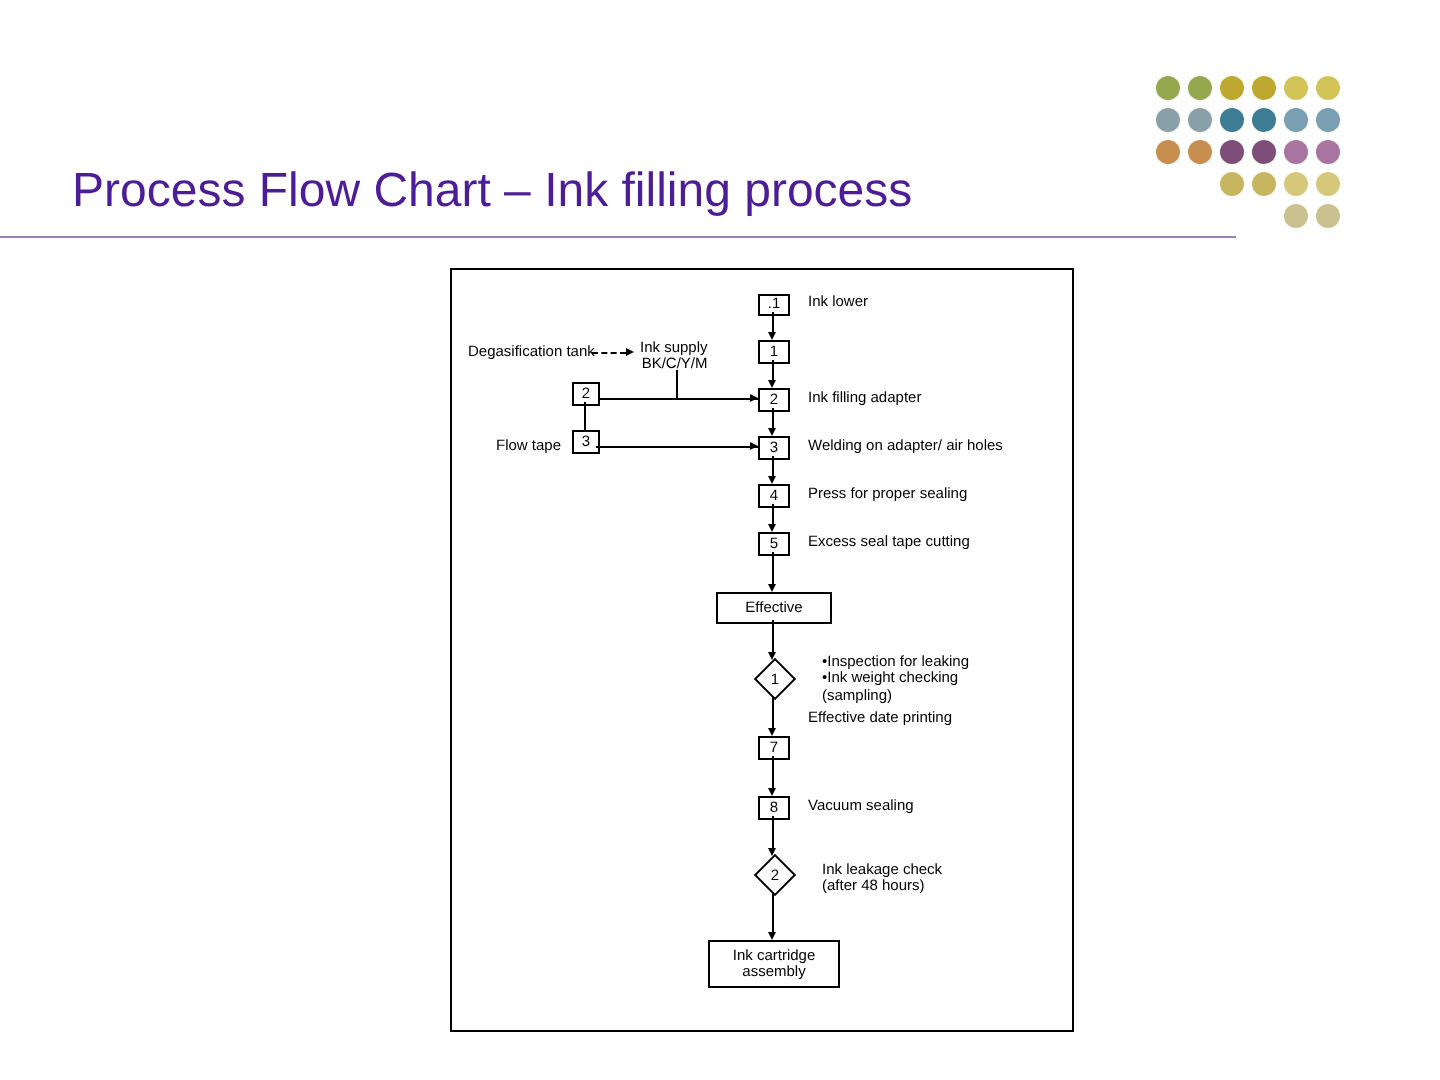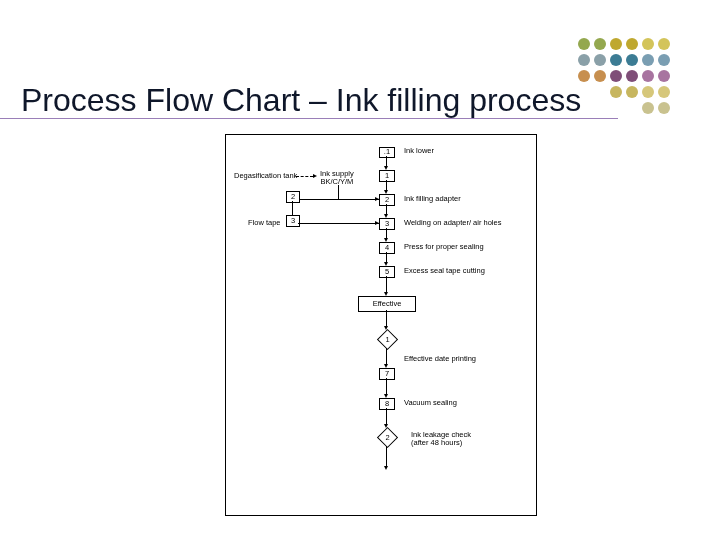--- a/index.html
+++ b/index.html
@@ -12,23 +12,23 @@
     overflow: hidden;
   }
   .slide {
     position: relative;
     width: 720px;
     height: 540px;
   }
   .title {
     position: absolute;
     top: 82px;
-    left: 21px;
-    font-size: 32px;
-    color: #0f172a;
+    left: 36px;
+    font-size: 24px;
+    color: #4c1d95;
     font-weight: 400;
   }
   .title-rule {
     position: absolute;
     top: 118px;
     left: 0;
     width: 618px;
     height: 0;
     border-bottom: 1px solid #9a7fb8;
   }
@@ -208,20 +208,23 @@
     <div class="rect flow" style="top:161px;left:132px;width:56px;height:14px">
         <span>Effective</span>
       </div>
 
     <div class="vline" style="top:175px;left:160px;height:18px"></div>
     <div class="arrow-d" style="top:191px;left:157.5px"></div>
 
     <div class="diamond" style="top:197px;left:154px;width:13px;height:13px">
         <span class="dlbl">1</span>
       </div>
+    <div class="lbl" style="top:192px;left:185px;white-space:pre">•Inspection for leaking
+•Ink weight checking
+(sampling)</div>
 
     <div class="vline" style="top:213px;left:160px;height:18px"></div>
     <div class="arrow-d" style="top:229px;left:157.5px"></div>
 
     <div class="rect flow" style="top:233px;left:153px;width:14px;height:10px">
         <span>7</span>
       </div>
     <div class="lbl" style="top:220px;left:178px">Effective date printing</div>
 
     <div class="vline" style="top:243px;left:160px;height:18px"></div>
@@ -237,27 +240,29 @@
 
     <div class="diamond" style="top:295px;left:154px;width:13px;height:13px">
         <span class="dlbl">2</span>
       </div>
     <div class="lbl" style="top:296px;left:185px;white-space:pre">Ink leakage check
 (after 48 hours)</div>
 
     <div class="vline" style="top:311px;left:160px;height:22px"></div>
     <div class="arrow-d" style="top:331px;left:157.5px"></div>
 
+    <div class="rect flow" style="top:335px;left:128px;width:64px;height:22px;white-space:pre"><span>Ink cartridge
+assembly</span></div>
 
     <div class="lbl" style="top:37px;left:8px">Degasification tank</div>
 
     <div class="dash-h" style="top:41px;left:70px;width:17px"></div>
     <div class="arrow-r" style="top:38.5px;left:87px"></div>
 
-    <div class="lbl" style="top:35px;left:94px;white-space:pre;text-align:center">Ink supply
+    <div class="lbl" style="top:35px;left:94px;white-space:pre;text-align:right">Ink supply
 BK/C/Y/M</div>
 
     <div class="vline" style="top:50px;left:112px;height:14px"></div>
     <div class="hline" style="top:64px;left:67px;width:86px"></div>
     <div class="arrow-r" style="top:61.5px;left:149px"></div>
 
     <div class="rect flow" style="top:56px;left:60px;width:12px;height:10px">
         <span>2</span>
       </div>
 

